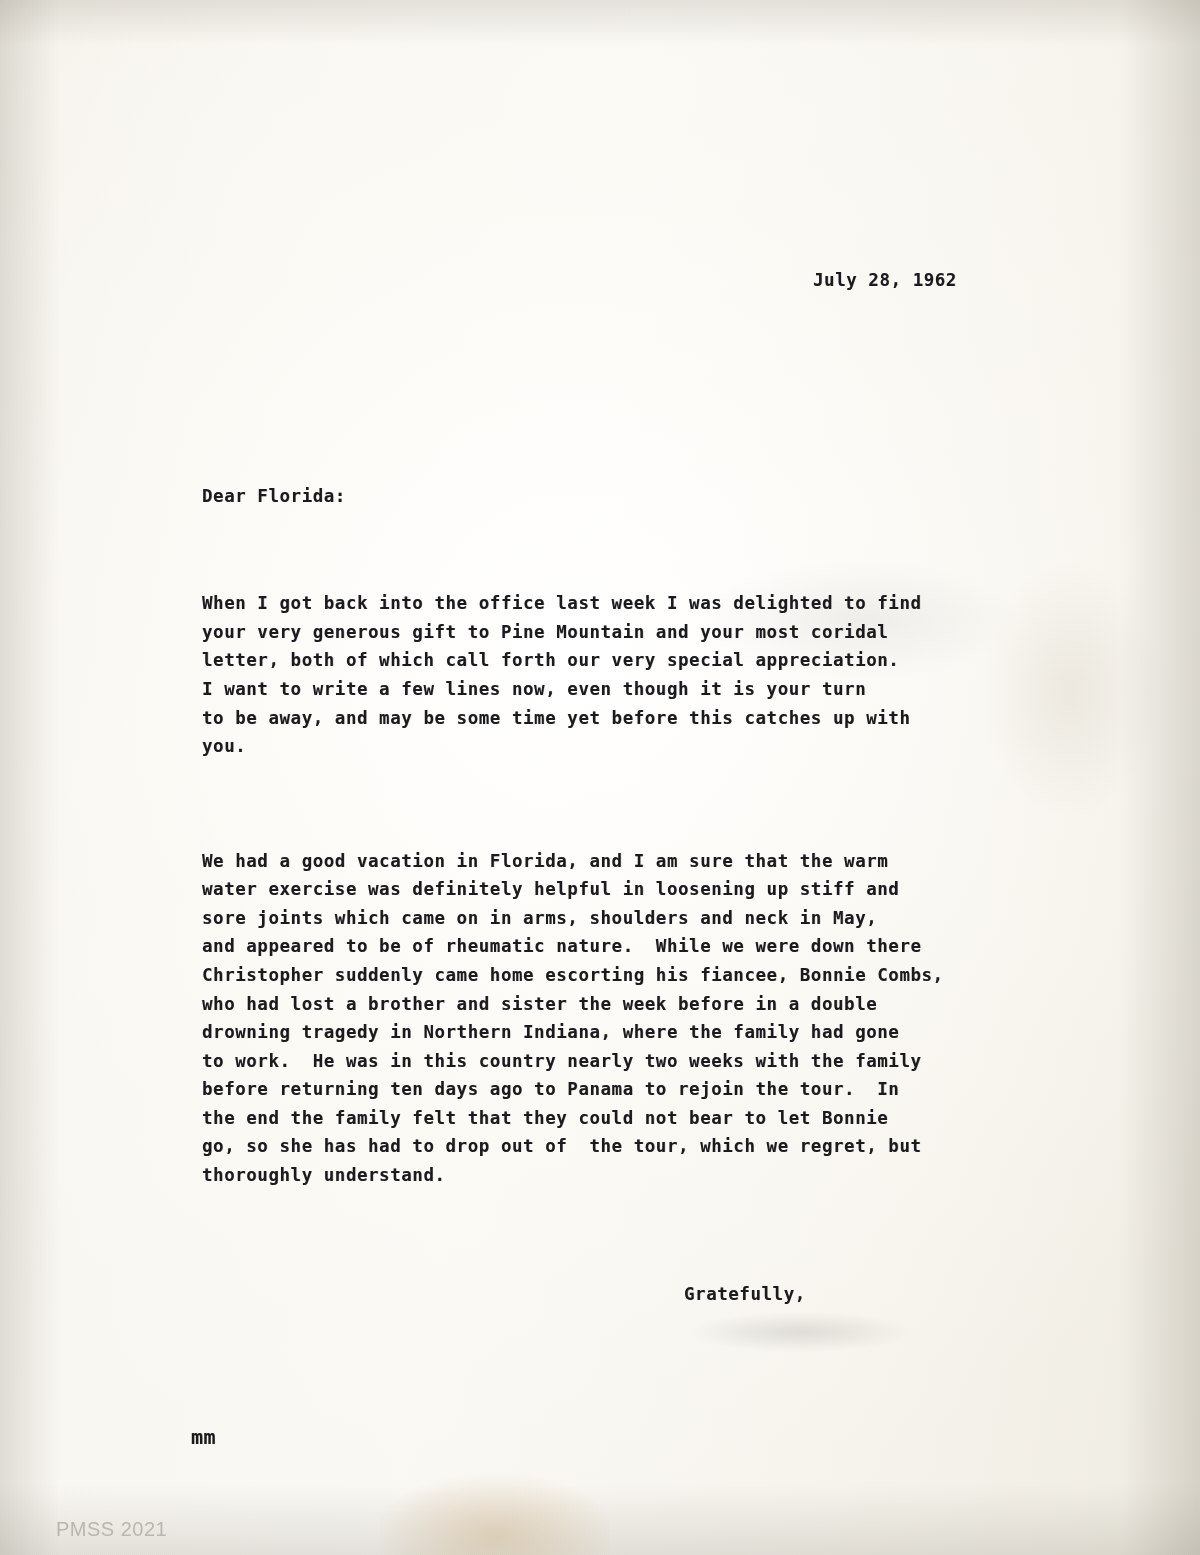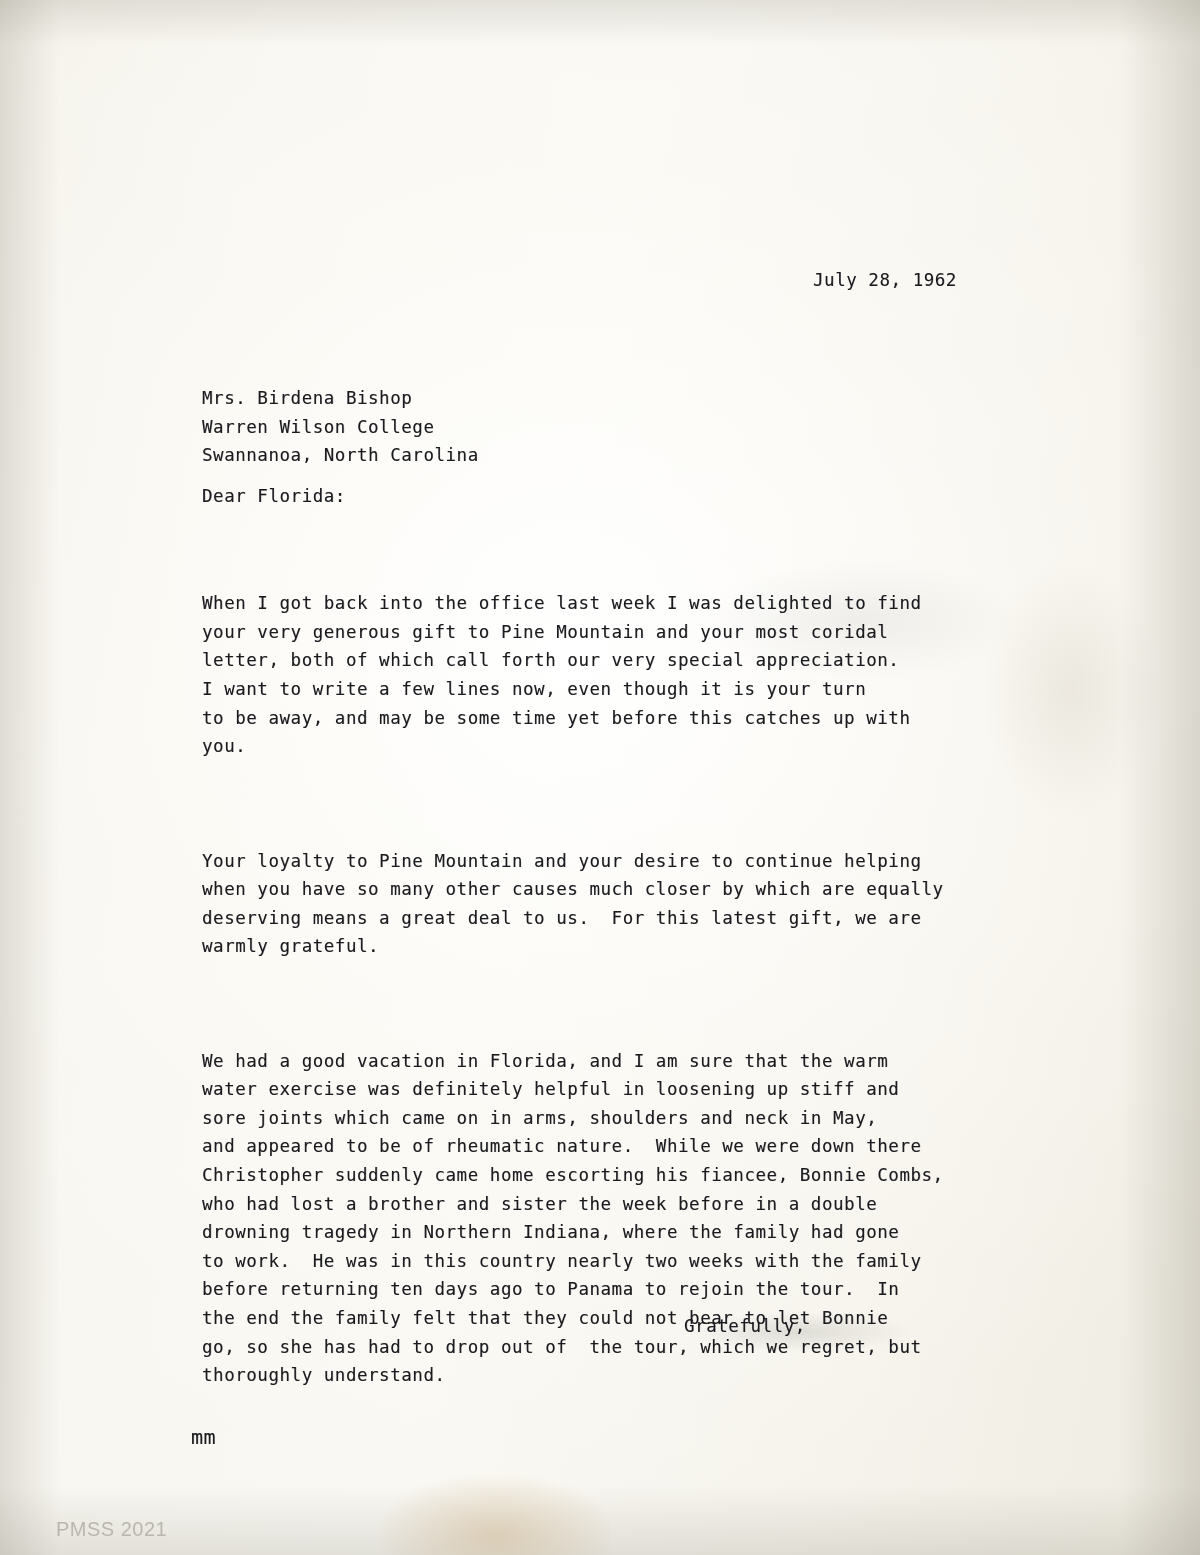--- a/index.html
+++ b/index.html
@@ -73,21 +73,21 @@
 
   
   .typed {
     position: absolute;
     color: #1b1b1f;
     font-family: "DejaVu Sans Mono", monospace;
     font-size: 17.4px;
     line-height: 28.6px;
     letter-spacing: 0.6px;
     white-space: pre;
-    font-weight: 400;
+    font-weight: 700;
     text-shadow: 0.4px 0.3px 0 rgba(30,30,35,0.35);
   }
 
   #date-line {
     left: 813px;
     top: 266px;
   }
   #addressee-block {
     left: 202px;
     top: 384px;
@@ -101,21 +101,21 @@
     top: 532px;
   }
   .para {
     margin: 0 0 28.6px 0;
   }
   .para:last-child {
     margin-bottom: 16px;
   }
   #closing {
     left: 684px;
-    top: 1312px;
+    top: 1280px;
   }
   #signature-block {
     left: 684px;
     top: 1354px;
   }
   #initials {
     left: 191px;
     top: 1423px;
     font-size: 20px;
     letter-spacing: 0.4px;
@@ -145,37 +145,30 @@
   <div class="edge" id="edge-right"></div>
   <div class="edge" id="edge-top"></div>
   <div class="edge" id="edge-bottom"></div>
   <div class="edge" id="stain-bottom"></div>
   <div class="edge" id="stain-right"></div>
   <div class="edge" id="smudge-mid"></div>
   <div class="edge" id="smudge-sig"></div>
 
   <div class="typed" id="date-line">July 28, 1962</div>
 
-  <div class="typed" id="addressee-block">Mrs. Birdena Bishop
-Warren Wilson College
-Swannanoa, North Carolina</div>
 
   <div class="typed" id="salutation">Dear Florida:</div>
 
   <div class="typed" id="body-block">
     <p class="para">When I got back into the office last week I was delighted to find
 your very generous gift to Pine Mountain and your most coridal
 letter, both of which call forth our very special appreciation.
 I want to write a few lines now, even though it is your turn
 to be away, and may be some time yet before this catches up with
 you.</p>
-    <p class="para">Your loyalty to Pine Mountain and your desire to continue helping
-when you have so many other causes much closer by which are equally
-deserving means a great deal to us.  For this latest gift, we are
-warmly grateful.</p>
     <p class="para">We had a good vacation in Florida, and I am sure that the warm
 water exercise was definitely helpful in loosening up stiff and
 sore joints which came on in arms, shoulders and neck in May,
 and appeared to be of rheumatic nature.  While we were down there
 Christopher suddenly came home escorting his fiancee, Bonnie Combs,
 who had lost a brother and sister the week before in a double
 drowning tragedy in Northern Indiana, where the family had gone
 to work.  He was in this country nearly two weeks with the family
 before returning ten days ago to Panama to rejoin the tour.  In
 the end the family felt that they could not bear to let Bonnie

